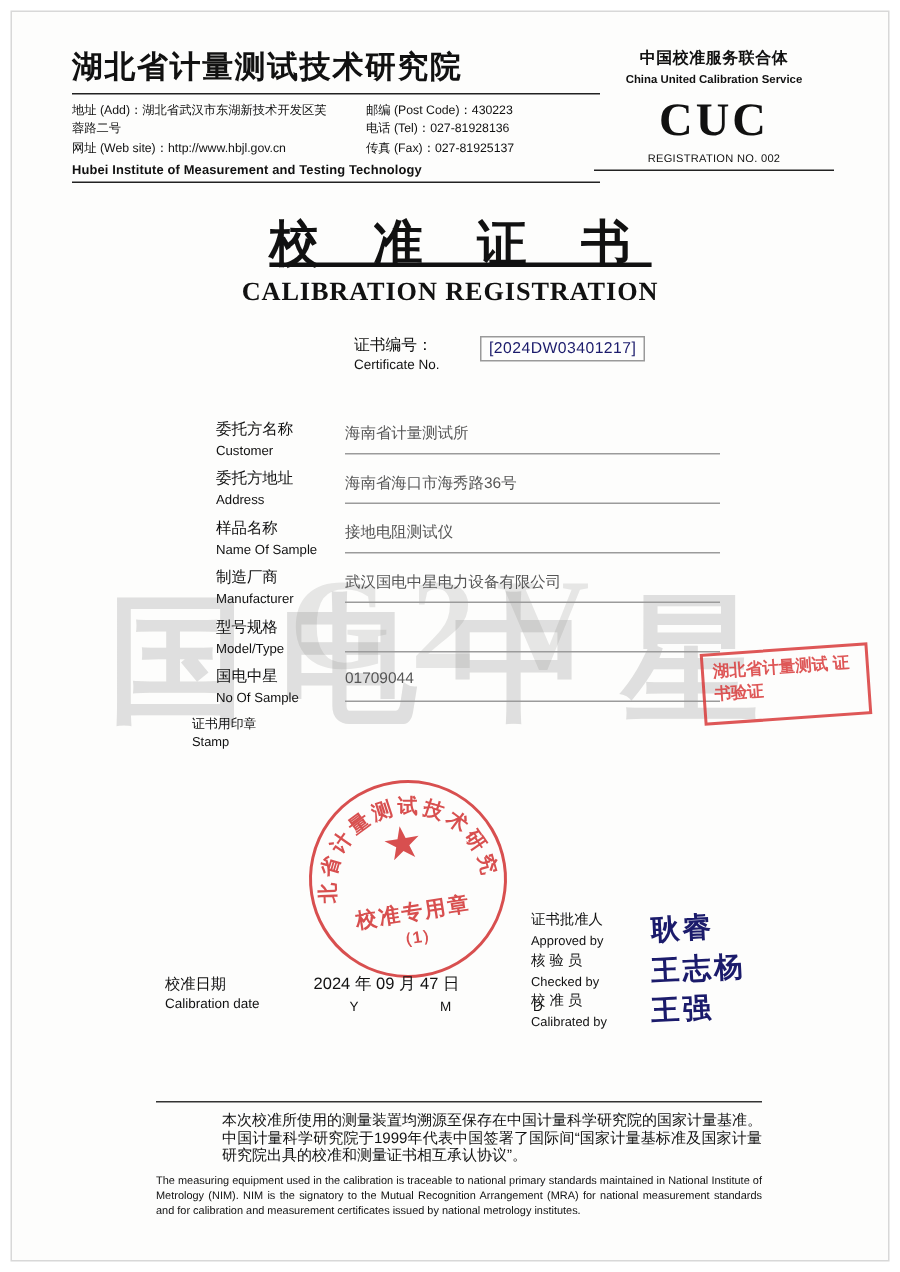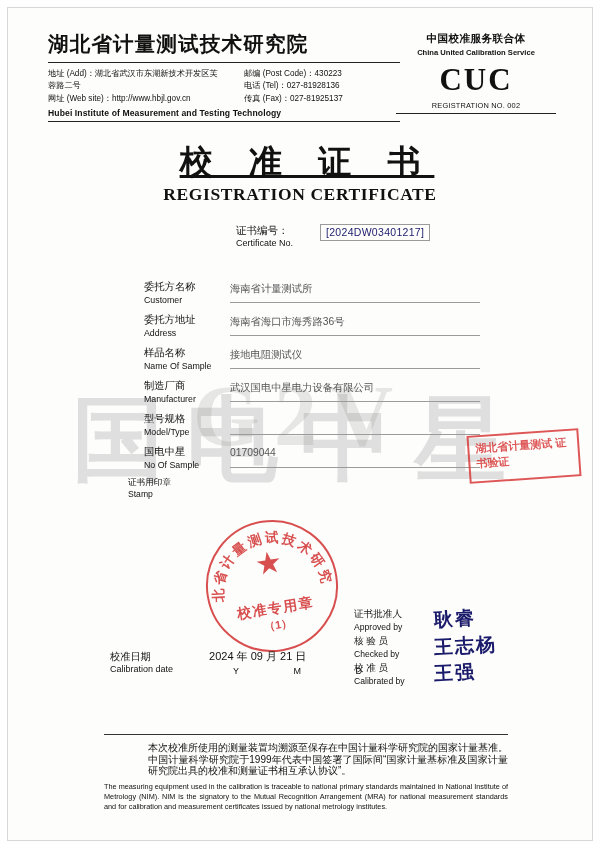--- a/index.html
+++ b/index.html
@@ -451,21 +451,21 @@
       <div class="cuc-block">
         <div class="cuc-cn">中国校准服务联合体</div>
         <div class="cuc-en">China United Calibration Service</div>
         <div class="cuc-logo">CUC</div>
         <div class="cuc-reg">REGISTRATION NO. 002</div>
         <div class="cuc-rule"></div>
       </div>
     </div>
 
     <div class="title-cn">校 准 证 书</div>
-    <div class="title-en">REGISTRATION CERTIFICATE</div>
+    <div class="title-en">CALIBRATION REGISTRATION</div>
 
     <div class="certno">
       <div class="lbl">
         <div>证书编号：</div>
         <div class="en">Certificate No.</div>
       </div>
       <div class="val">[2024DW03401217]</div>
     </div>
 
     <div class="fields">
@@ -539,21 +539,21 @@
       <div class="lbl">
         <span>校准日期</span>
         <span class="en">Calibration date</span>
       </div>
       <div class="dt">
         <span>
           <span>2024</span>
           <span>年</span>
           <span>09</span>
           <span>月</span>
-          <span>21</span>
+          <span>47</span>
           <span>日</span>
         </span>
         <span class="ymd">Y     M      D</span>
       </div>
     </div>
 
     <div class="foot-rule"></div>
     <div class="foot">
       <div class="cn">本次校准所使用的测量装置均溯源至保存在中国计量科学研究院的国家计量基准。中国计量科学研究院于1999年代表中国签署了国际间“国家计量基标准及国家计量研究院出具的校准和测量证书相互承认协议”。</div>
       <div class="en">The measuring equipment used in the calibration is traceable to national primary standards maintained in National Institute of Metrology (NIM). NIM is the signatory to the Mutual Recognition Arrangement (MRA) for national measurement standards and for calibration and measurement certificates issued by national metrology institutes.</div>

